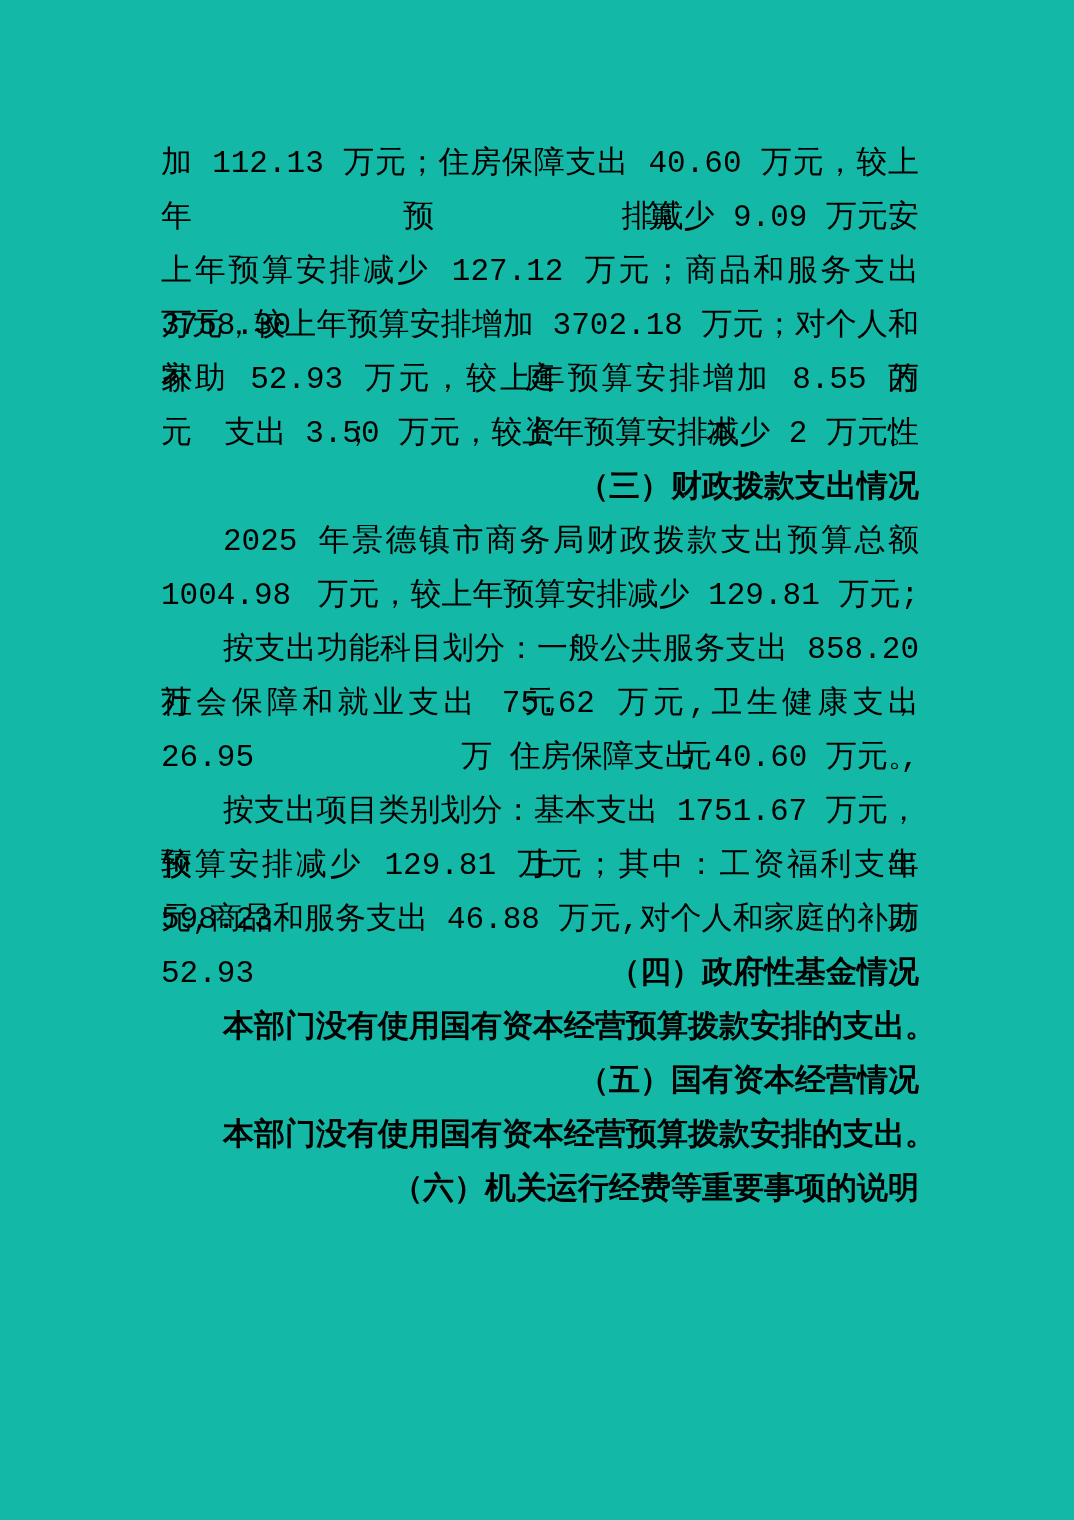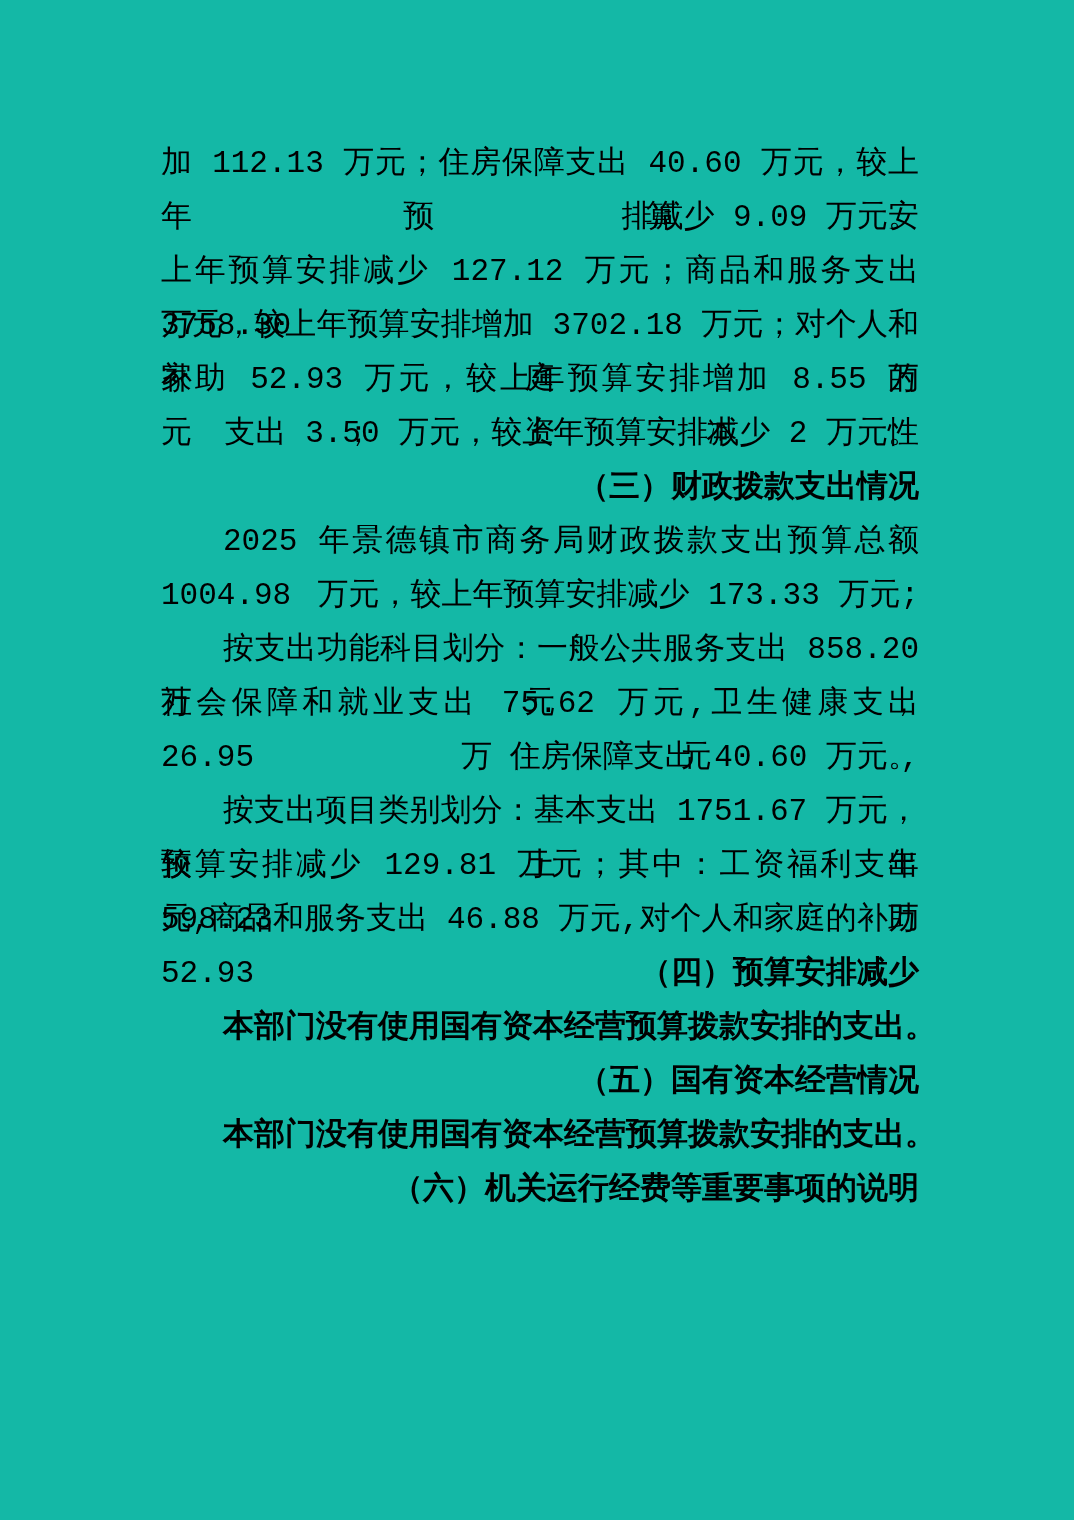--- a/index.html
+++ b/index.html
@@ -54,26 +54,26 @@
   <div class="content" id="doc-content">
 
   <div class="line justify">加 112.13 万元；住房保障支出 40.60 万元，较上年预算安</div>
       <div class="line">排减少 9.09 万元。</div>
       <div class="line justify">上年预算安排减少 127.12 万元；商品和服务支出 3758.30</div>
       <div class="line justify">万元，较上年预算安排增加 3702.18 万元；对个人和家庭的</div>
       <div class="line justify">补助 52.93 万元，较上年预算安排增加 8.55 万元；资本性</div>
       <div class="line">支出 3.50 万元，较上年预算安排减少 2 万元。</div>
       <div class="line bold indent">（三）财政拨款支出情况</div>
       <div class="line indent justify">2025 年景德镇市商务局财政拨款支出预算总额 1004.98</div>
-      <div class="line">万元，较上年预算安排减少 173.33 万元;</div>
+      <div class="line">万元，较上年预算安排减少 129.81 万元;</div>
       <div class="line indent justify">按支出功能科目划分：一般公共服务支出 858.20 万元，</div>
       <div class="line justify">社会保障和就业支出 75.62 万元,卫生健康支出 26.95 万元,</div>
       <div class="line">住房保障支出 40.60 万元。</div>
       <div class="line indent justify">按支出项目类别划分：基本支出 1751.67 万元，较上年</div>
       <div class="line justify">预算安排减少 129.81 万元；其中：工资福利支出 598.23 万</div>
       <div class="line justify">元,商品和服务支出 46.88 万元,对个人和家庭的补助 52.93</div>
-      <div class="line bold indent">（四）预算安排减少</div>
+      <div class="line bold indent">（四）政府性基金情况</div>
       <div class="line bold indent">本部门没有使用国有资本经营预算拨款安排的支出。</div>
       <div class="line bold indent">（五）国有资本经营情况</div>
       <div class="line bold indent">本部门没有使用国有资本经营预算拨款安排的支出。</div>
       <div class="line bold indent">（六）机关运行经费等重要事项的说明</div>
     </div>
 </div>
 
 </body></html>

